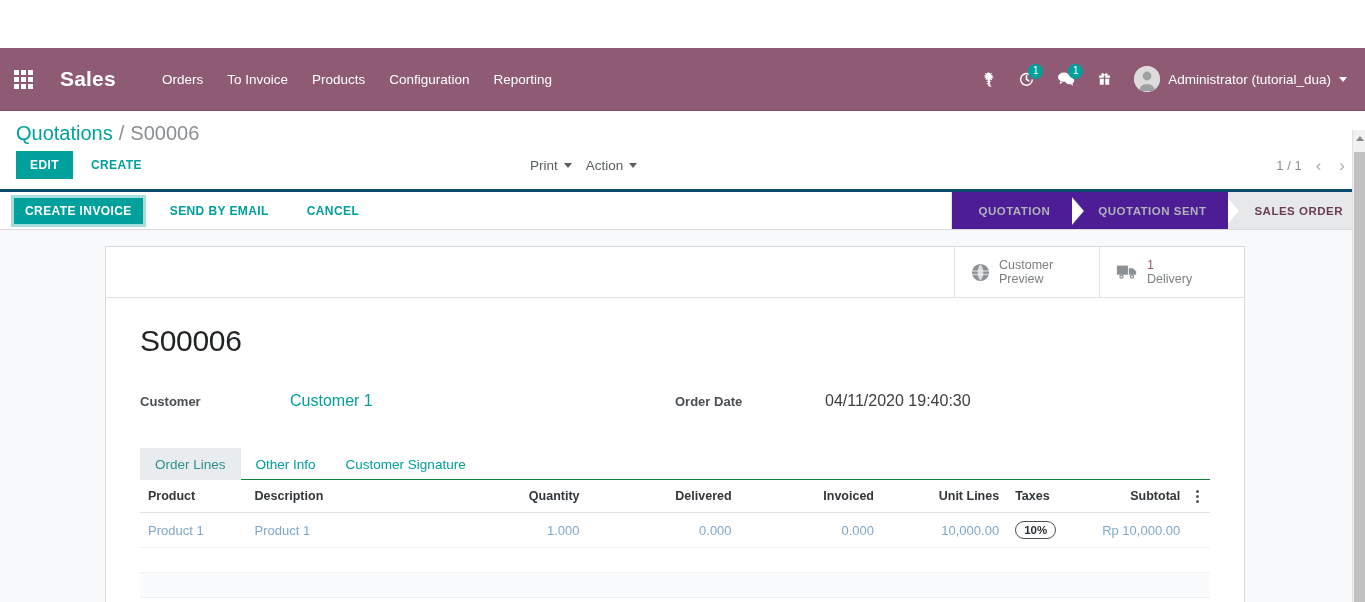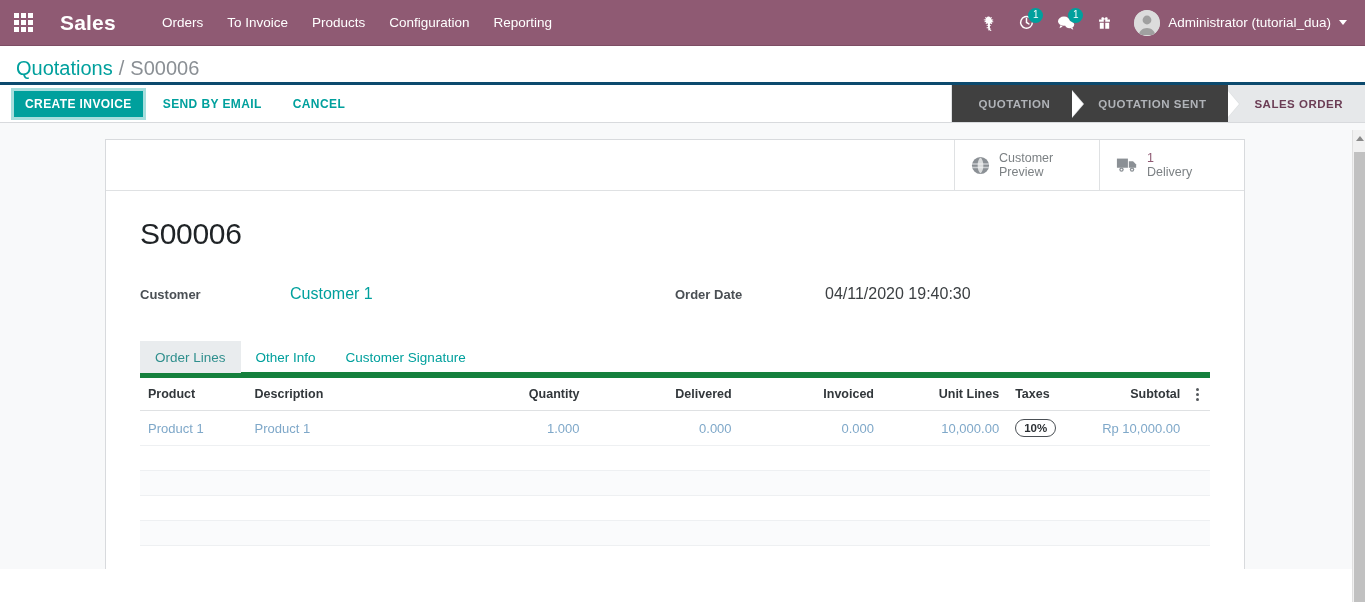--- a/index.html
+++ b/index.html
@@ -7,28 +7,29 @@
     margin: 0; padding: 0;
     width: 1365px; height: 602px;
     overflow: hidden;
     font-family: "Liberation Sans", sans-serif;
     background: #ffffff;
     -webkit-font-smoothing: antialiased;
   }
 
   
   .navbar {
-    height: 46px;
+    height: 63px;
     background: #8f5a73;
     display: flex;
     align-items: center;
     padding: 0 10px 0 0;
     color: #ffffff;
     position: relative;
     border-bottom: 1px solid #7d4d64;
+    margin-top: 48px;
   }
   .apps-menu {
     width: 46px; height: 46px;
     display: flex; align-items: center; justify-content: center;
     cursor: pointer;
   }
   .apps-grid {
     display: grid;
     grid-template-columns: repeat(3, 5px);
     grid-template-rows: repeat(3, 5px);
@@ -147,21 +148,21 @@
   }
 
   
   .statusbar-row {
     display: flex; align-items: stretch;
     background: #fff;
     border-bottom: 1px solid #d8dadd;
     min-height: 38px;
     padding-left: 14px;
   }
-  .sb-buttons { display: flex; align-items: center; gap: 1px; }
+  .sb-buttons { display: flex; align-items: center; gap: 8px; }
   .btn-primary-sm {
     background: #00a09d; color: #fff;
     font-size: 12px; font-weight: bold; letter-spacing: .4px;
     padding: 6px 11px; border: none; cursor: pointer;
     text-transform: uppercase;
     outline: 3px solid rgba(0,160,157,.35);
     outline-offset: 0;
     margin: 1px 0;
   }
   .btn-link-sm {
@@ -176,21 +177,21 @@
     display: flex; align-items: stretch;
     border-left: 1px solid #dfe1e3;
   }
   .stage {
     position: relative;
     display: flex; align-items: center;
     padding: 0 22px 0 26px;
     font-size: 11.5px; font-weight: bold;
     letter-spacing: .5px;
     color: #b0b3b8;
-    background: #404040;
+    background: #4c1d95;
     text-transform: uppercase;
     cursor: pointer;
     white-space: nowrap;
   }
   .stage::after {
     content: "";
     position: absolute;
     right: -11px; top: 50%;
     margin-top: -13px;
     width: 0; height: 0;
@@ -277,21 +278,21 @@
     color: #4a4f54;
   }
   .field-label.muted { color: #b5b9bd; }
   .field-value { font-size: 16px; color: #3c4043; }
   .field-value.link { color: #00a09d; cursor: pointer; }
 
   
   .tabs {
     display: flex; gap: 0;
     margin-top: 22px;
-    border-bottom: 6px solid #15803d;
+    border-bottom: 1px solid #15803d;
   }
   .tab {
     font-size: 13.5px;
     color: #00a09d;
     padding: 8px 14px;
     cursor: pointer;
     background: transparent;
     border: 1px solid transparent;
     border-bottom: none;
     margin-bottom: -1px;
@@ -440,20 +441,41 @@
       <span class="caret-down"></span>
     </div>
   </div>
 </div>
 
 <div class="control-panel">
   <div class="breadcrumb-row">
     <span class="bc-link">Quotations</span>
     <span class="bc-sep">/</span>
     <span class="bc-current">S00006</span>
+  </div>
+  <div class="buttons-row">
+    <button class="btn-edit">EDIT</button>
+    <button class="btn-create">CREATE</button>
+
+    <div class="cp-middle">
+      <span class="dropdown-toggle">
+        <span>Print</span>
+        <span class="caret-down"></span>
+      </span>
+      <span class="dropdown-toggle">
+        <span>Action</span>
+        <span class="caret-down"></span>
+      </span>
+    </div>
+
+    <div class="cp-pager">
+      <span>1 / 1</span>
+      <span class="pager-btn">‹</span>
+      <span class="pager-btn">›</span>
+    </div>
   </div>
 </div>
 
 <div class="statusbar-row">
   <div class="sb-buttons">
     <button class="btn-primary-sm">CREATE INVOICE</button>
     <button class="btn-link-sm">SEND BY EMAIL</button>
     <button class="btn-link-sm">CANCEL</button>
   </div>
   <div class="statusbar">

